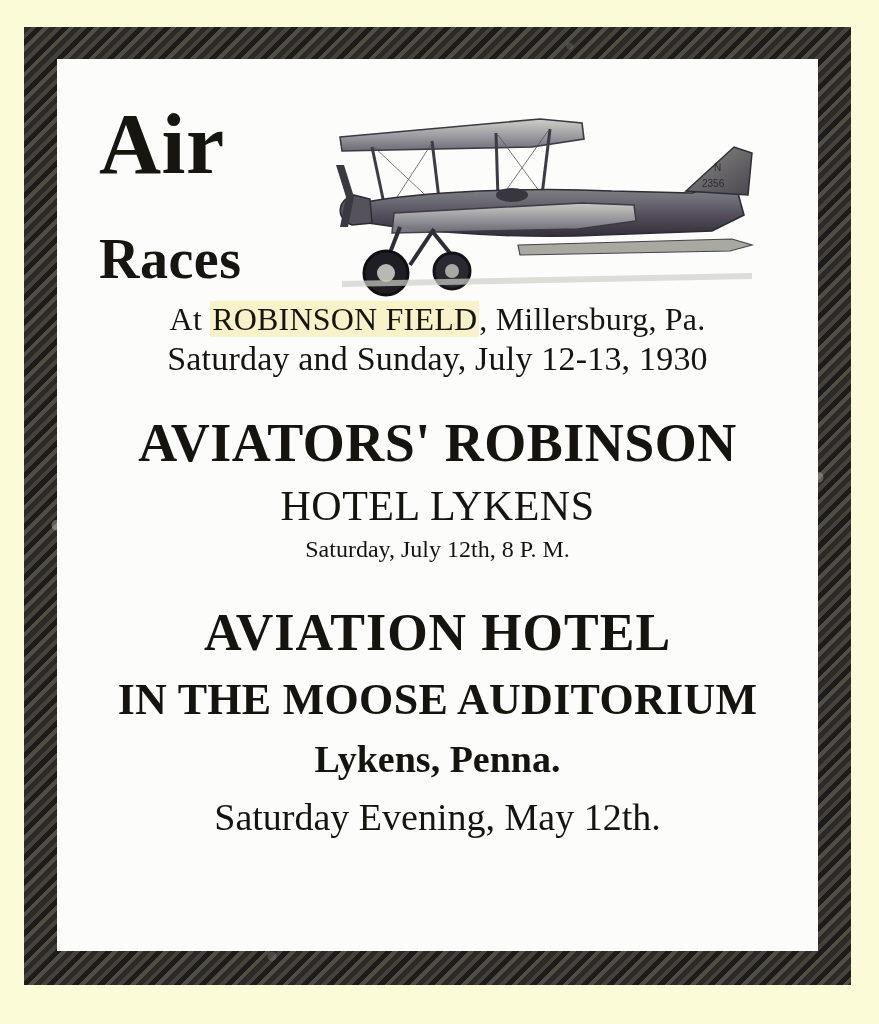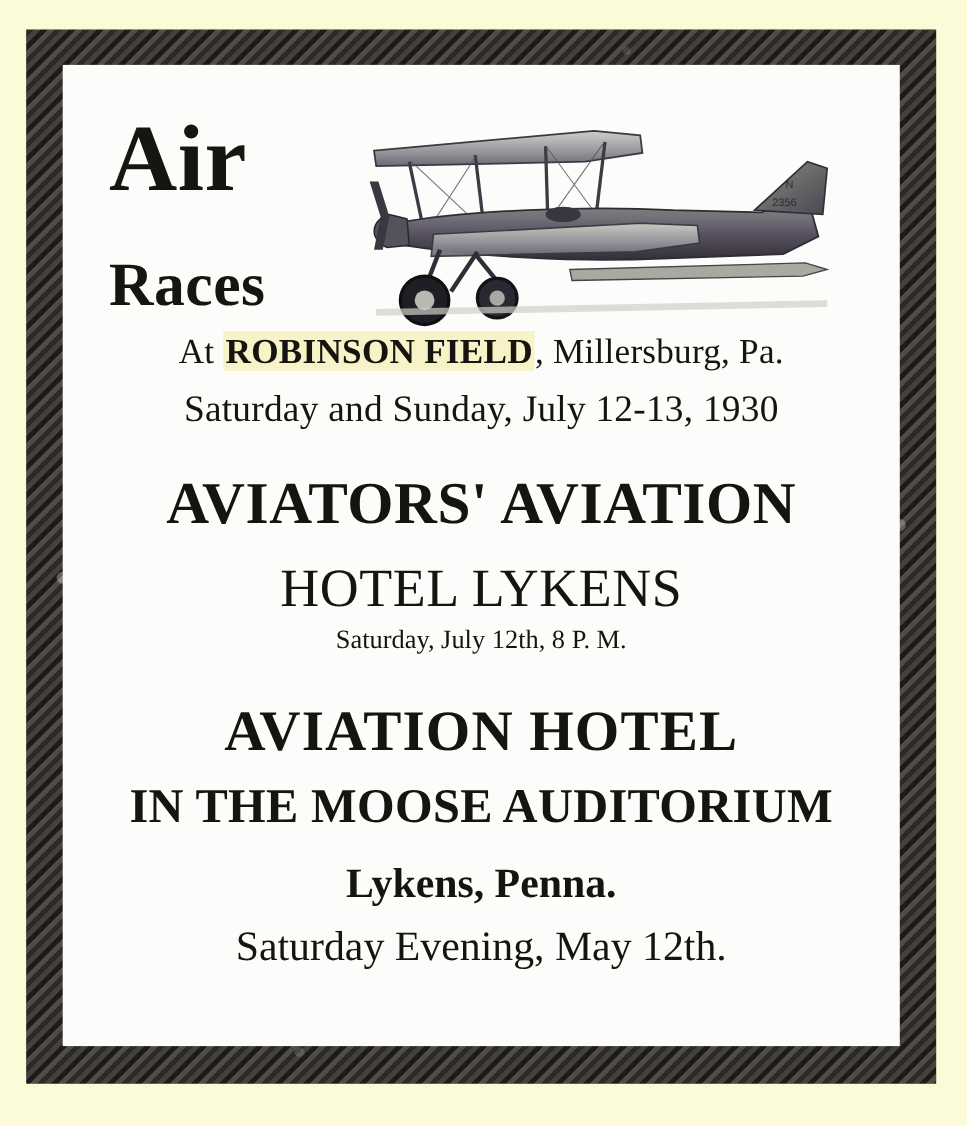--- a/index.html
+++ b/index.html
@@ -105,36 +105,35 @@
     white-space: nowrap;
   }
   .l-venue {
     font-size: 32px;
     margin-top: 2px;
     letter-spacing: .2px;
   }
   .hl {
     background: #f7f2c8;
     padding: 0 2px;
-    font-weight: bold;
   }
   .l-dates {
     font-size: 34px;
-    margin-top: 16px;
+    margin-top: 2px;
     letter-spacing: .2px;
   }
   .l-banquet {
     font-size: 54px;
     font-weight: bold;
     margin-top: 34px;
     letter-spacing: .5px;
   }
   .l-hotel {
-    font-size: 49px;
-    margin-top: 18px;
+    font-size: 42px;
+    margin-top: 8px;
     letter-spacing: .5px;
   }
   .l-banquet-time {
     font-size: 24px;
     margin-top: 6px;
   }
   .l-ball {
     font-size: 52px;
     font-weight: bold;
     margin-top: 40px;
@@ -142,21 +141,21 @@
   }
   .l-ball-venue {
     font-size: 44px;
     font-weight: bold;
     margin-top: 12px;
     letter-spacing: .3px;
   }
   .l-ball-city {
     font-size: 38px;
     font-weight: bold;
-    margin-top: 23px;
+    margin-top: 12px;
   }
   .l-ball-time {
     font-size: 38px;
     margin-top: 14px;
   }
 </style>
 </head>
 <body>
 
 <div class="page">
@@ -236,21 +235,21 @@
       </div>
 
       <div class="lines">
 
         <div class="line l-venue">
           <span>At </span><span class="hl">ROBINSON FIELD</span><span>, Millersburg, Pa.</span>
         </div>
 
         <div class="line l-dates">Saturday and Sunday,  July 12-13, 1930</div>
 
-        <div class="line l-banquet">AVIATORS' AVIATION</div>
+        <div class="line l-banquet">AVIATORS' ROBINSON</div>
         <div class="line l-hotel">HOTEL LYKENS</div>
         <div class="line l-banquet-time">Saturday, July 12th, 8 P. M.</div>
 
         <div class="line l-ball">AVIATION HOTEL</div>
         <div class="line l-ball-venue">IN THE MOOSE AUDITORIUM</div>
         <div class="line l-ball-city">Lykens,  Penna.</div>
         <div class="line l-ball-time">Saturday Evening, May 12th.</div>
 
       </div>
     </div>

